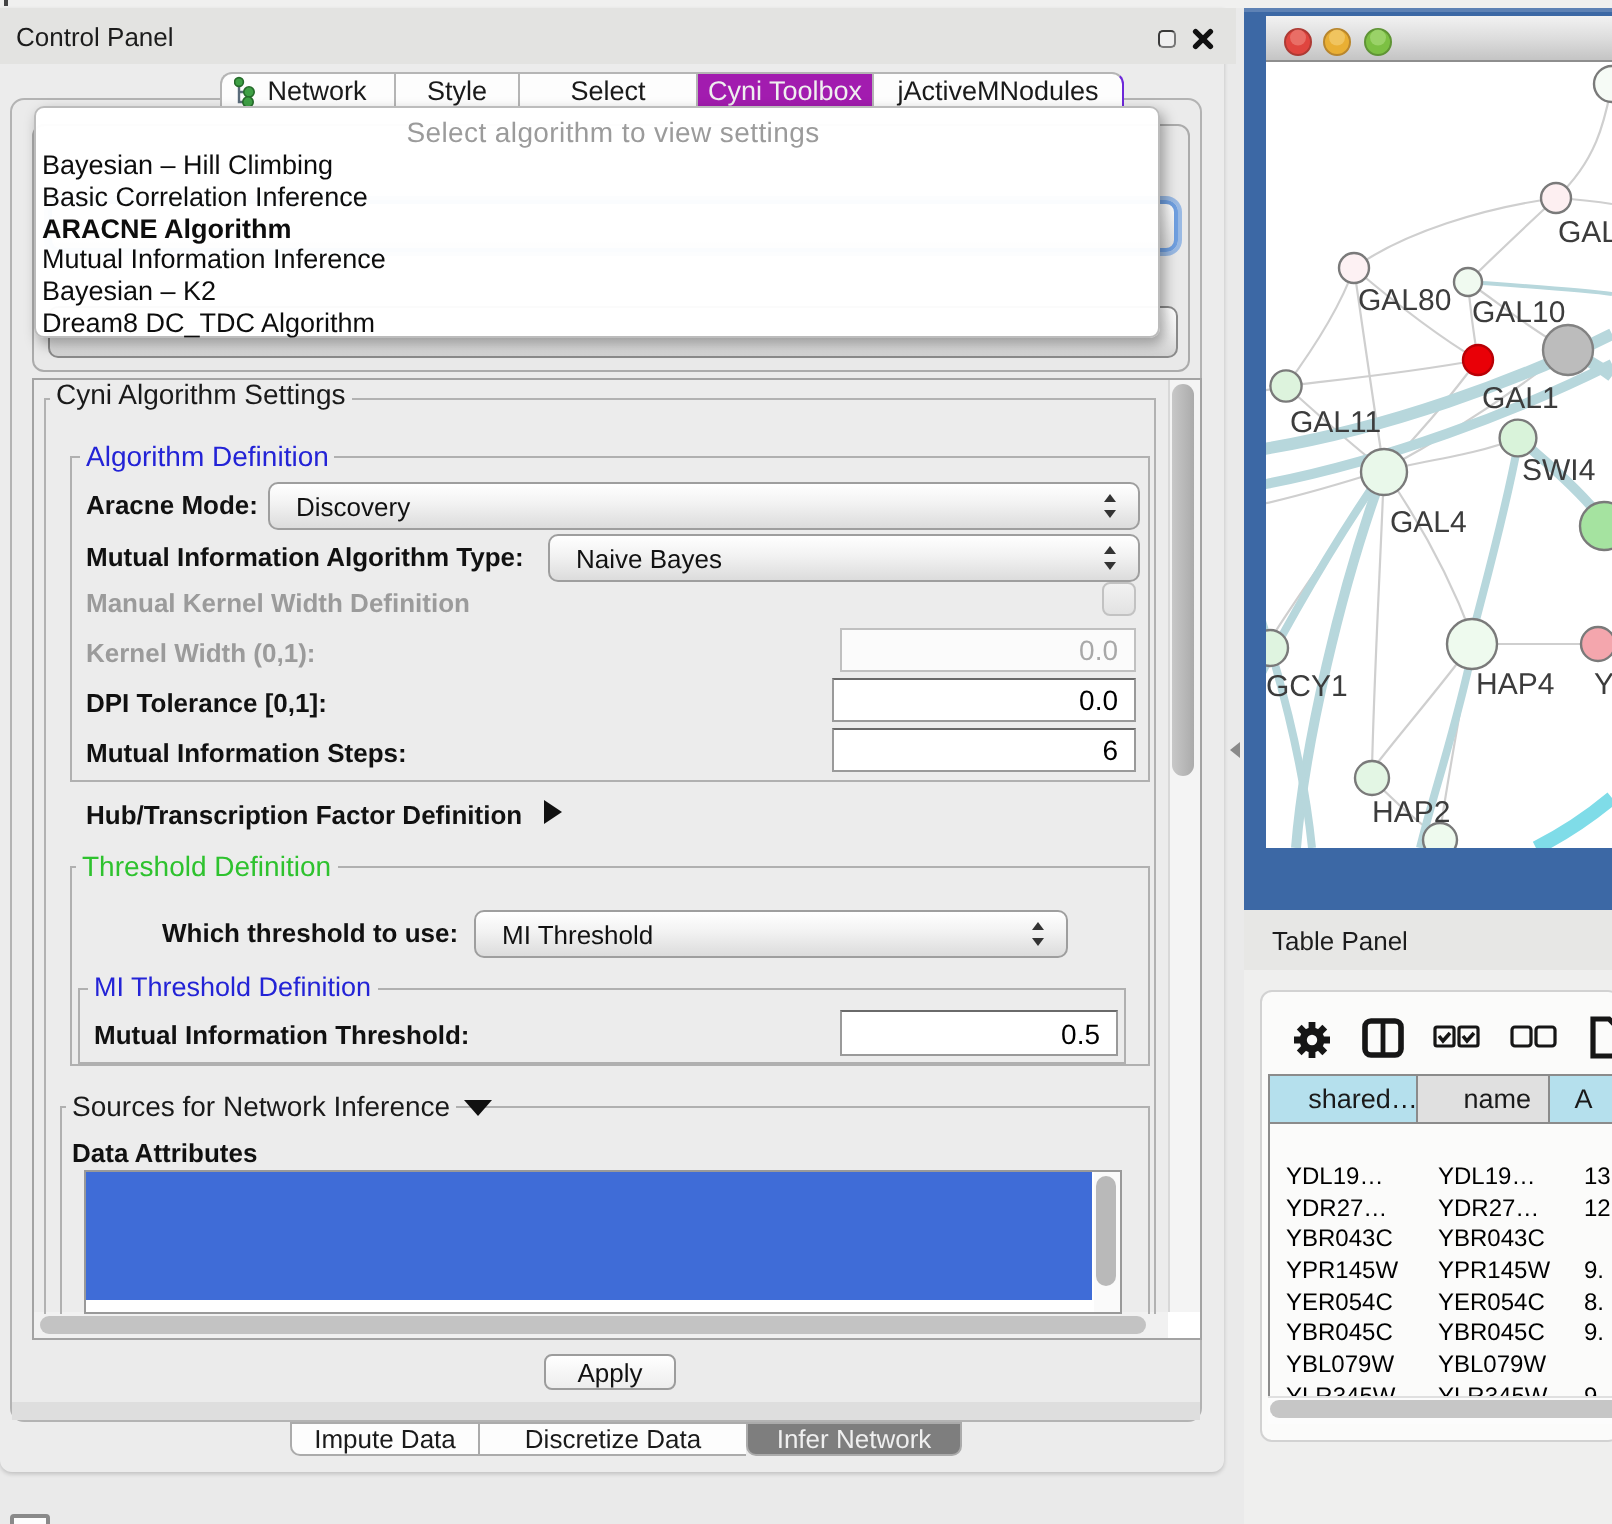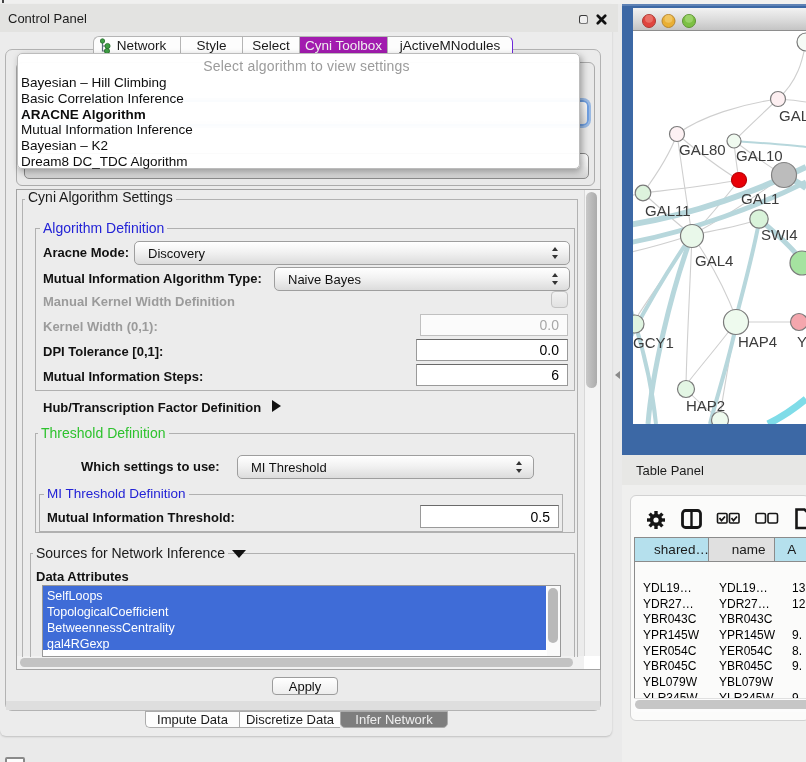--- a/index.html
+++ b/index.html
@@ -64,31 +64,31 @@
        border:1px solid #ababab;border-radius:6px;box-sizing:border-box;"></div>
 
   <div class="abs" style="left:24px;top:100px;width:565px;height:26px;border-radius:6px;
        background:linear-gradient(#fdfdfd,#e0e0e0);border:2px solid #6f9fe0;
        box-shadow:0 0 0 2px rgba(110,160,225,0.65);box-sizing:border-box;"></div>
 
   <div class="abs" style="left:24px;top:153px;width:565px;height:26px;border-radius:5px;
        background:linear-gradient(#ffffff,#f0f0f0 50%,#d2d2d2);border:1px solid #8a8a8a;
        box-sizing:border-box;"></div>
 
-  <div class="abs" style="left:93px;top:36px;height:18px;display:flex;z-index:30;
+  <div class="abs" style="left:110px;top:36px;height:18px;display:flex;z-index:30;
        filter:drop-shadow(0 0 0 rgba(0,0,0,0));">
     <div class="ttab" style="width:87px;border-radius:6px 0 0 0;">
       <svg width="11" height="15" viewBox="0 0 11 15" style="margin-right:6px;margin-left:-8px;">
         <path d="M2.5 4 V13 H5.5 M2.5 8 H5.5" stroke="#5a6b7a" stroke-width="1.2" fill="none"></path>
         <circle cx="2.5" cy="3" r="2.2" fill="#3fa045" stroke="#256b2a" stroke-width="0.8"></circle>
         <circle cx="7.5" cy="8" r="2.6" fill="#3fa045" stroke="#256b2a" stroke-width="0.8"></circle>
         <circle cx="7" cy="13" r="2.6" fill="#3fa045" stroke="#256b2a" stroke-width="0.8"></circle>
       </svg>Network</div>
     <div class="ttab" style="width:62px;">Style</div>
-    <div class="ttab" style="width:57px;">Select</div>
+    <div class="ttab" style="width:89px;">Select</div>
     <div class="ttab tsel" style="width:88px;">Cyni Toolbox</div>
     <div class="ttab" style="width:126px;border-radius:0 6px 0 0;">jActiveMNodules</div>
   </div>
 
   <div class="abs" style="left:16px;top:189px;width:585px;height:481px;background:#ececec;
        border:1px solid #a3a3a3;box-sizing:border-box;"></div>
 
   <div class="abs" style="left:584px;top:190px;width:16px;height:466px;background:#f4f4f4;
        border-left:1px solid #d8d8d8;box-sizing:border-box;"></div>
   <div class="abs" style="left:586px;top:192px;width:11px;height:196px;border-radius:6px;
@@ -136,21 +136,21 @@
        border:1px solid #9a9a9a;border-top-color:#6a6a6a;color:#000;">6</div>
 
   <div class="lbl" style="left:43px;top:400px;">Hub/Transcription Factor Definition</div>
   <div class="abs" style="left:272px;top:400px;width:0;height:0;border-top:6px solid transparent;
        border-bottom:6px solid transparent;border-left:9px solid #111;"></div>
 
   <div class="abs" style="left:35px;top:433px;width:540px;height:100px;
        border:1px solid #b0b0b0;box-sizing:border-box;"></div>
   <div class="grouptitle" style="left:38px;top:426px;font-size:14px;color:#2ec22e;">Threshold Definition</div>
 
-  <div class="lbl" style="left:81px;top:459px;">Which settings to use:</div>
+  <div class="lbl" style="left:81px;top:459px;">Which threshold to use:</div>
   <div class="combo" style="left:237px;top:455px;width:295px;height:22px;">
      <div class="ctext">MI Threshold</div>
       <div class="updown"></div>
     </div>
 
   <div class="abs" style="left:39px;top:494px;width:524px;height:38px;
        border:1px solid #b0b0b0;box-sizing:border-box;"></div>
   <div class="grouptitle" style="left:44px;top:487px;font-size:13.5px;color:#2323d6;">MI Threshold Definition</div>
 
   <div class="lbl" style="left:47px;top:510px;">Mutual Information Threshold:</div>
@@ -161,35 +161,33 @@
        border:1px solid #b0b0b0;border-bottom:none;box-sizing:border-box;"></div>
   <div class="grouptitle" style="left:33px;top:546px;font-size:14px;color:#1a1a1a;">Sources for Network Inference</div>
   <div class="abs" style="left:232px;top:550px;width:0;height:0;border-left:7px solid transparent;
        border-right:7px solid transparent;border-top:8px solid #111;"></div>
 
   <div class="lbl" style="left:36px;top:569px;">Data Attributes</div>
 
   <div class="abs" style="left:42px;top:585px;width:519px;height:72px;background:#fff;
        border:1px solid #999;box-sizing:border-box;"></div>
   <div class="abs" style="left:43px;top:586px;width:503px;height:64px;background:#3f6cd7;"></div>
-  <div class="abs" style="left:47px;top:588px;font-size:12.5px;color:#fff;line-height:16px;">
-      SelfLoops<br>TopologicalCoefficient<br>BetweennessCentrality<br>gal4RGexp</div>
   <div class="abs" style="left:547px;top:586px;width:13px;height:70px;background:#fafafa;"></div>
   <div class="abs" style="left:548px;top:588px;width:10px;height:55px;border-radius:5px;
        background:#b9b9b9;"></div>
 
   <div class="abs" style="left:272px;top:677px;width:66px;height:18px;border:1px solid #9c9c9c;
        border-radius:4px;background:linear-gradient(#ffffff,#ededed);display:flex;align-items:center;
        justify-content:center;font-size:13px;color:#111;box-sizing:border-box;">Apply</div>
 
   <div class="abs" style="left:6px;top:701px;width:594px;height:9px;background:#dedede;"></div>
 
   <div class="abs" style="left:145px;top:711px;height:17px;display:flex;z-index:20;">
     <div class="btab" style="width:94px;">Impute Data</div>
-    <div class="btab" style="width:101px;">Discretize Data</div>
+    <div class="btab" style="width:134px;">Discretize Data</div>
     <div class="btab bsel" style="width:108px;">Infer Network</div>
   </div>
 
   <div class="abs" style="left:17px;top:53px;width:563px;height:116px;
        background:rgba(255,255,255,0.97);border:1px solid #bcbcbc;border-radius:5px;
        box-shadow:2px 3px 7px rgba(0,0,0,0.35);box-sizing:border-box;z-index:40;">
     <div style="text-align:center;font-size:14px;letter-spacing:0.2px;color:#9b9b9b;padding-top:4px;height:17px;padding-left:16px;">Select algorithm to view settings</div>
     <div style="font-size:13.5px;color:#0d0d0d;line-height:15.8px;padding-left:3px;">
       Bayesian – Hill Climbing<br>
       Basic Correlation Inference<br>

